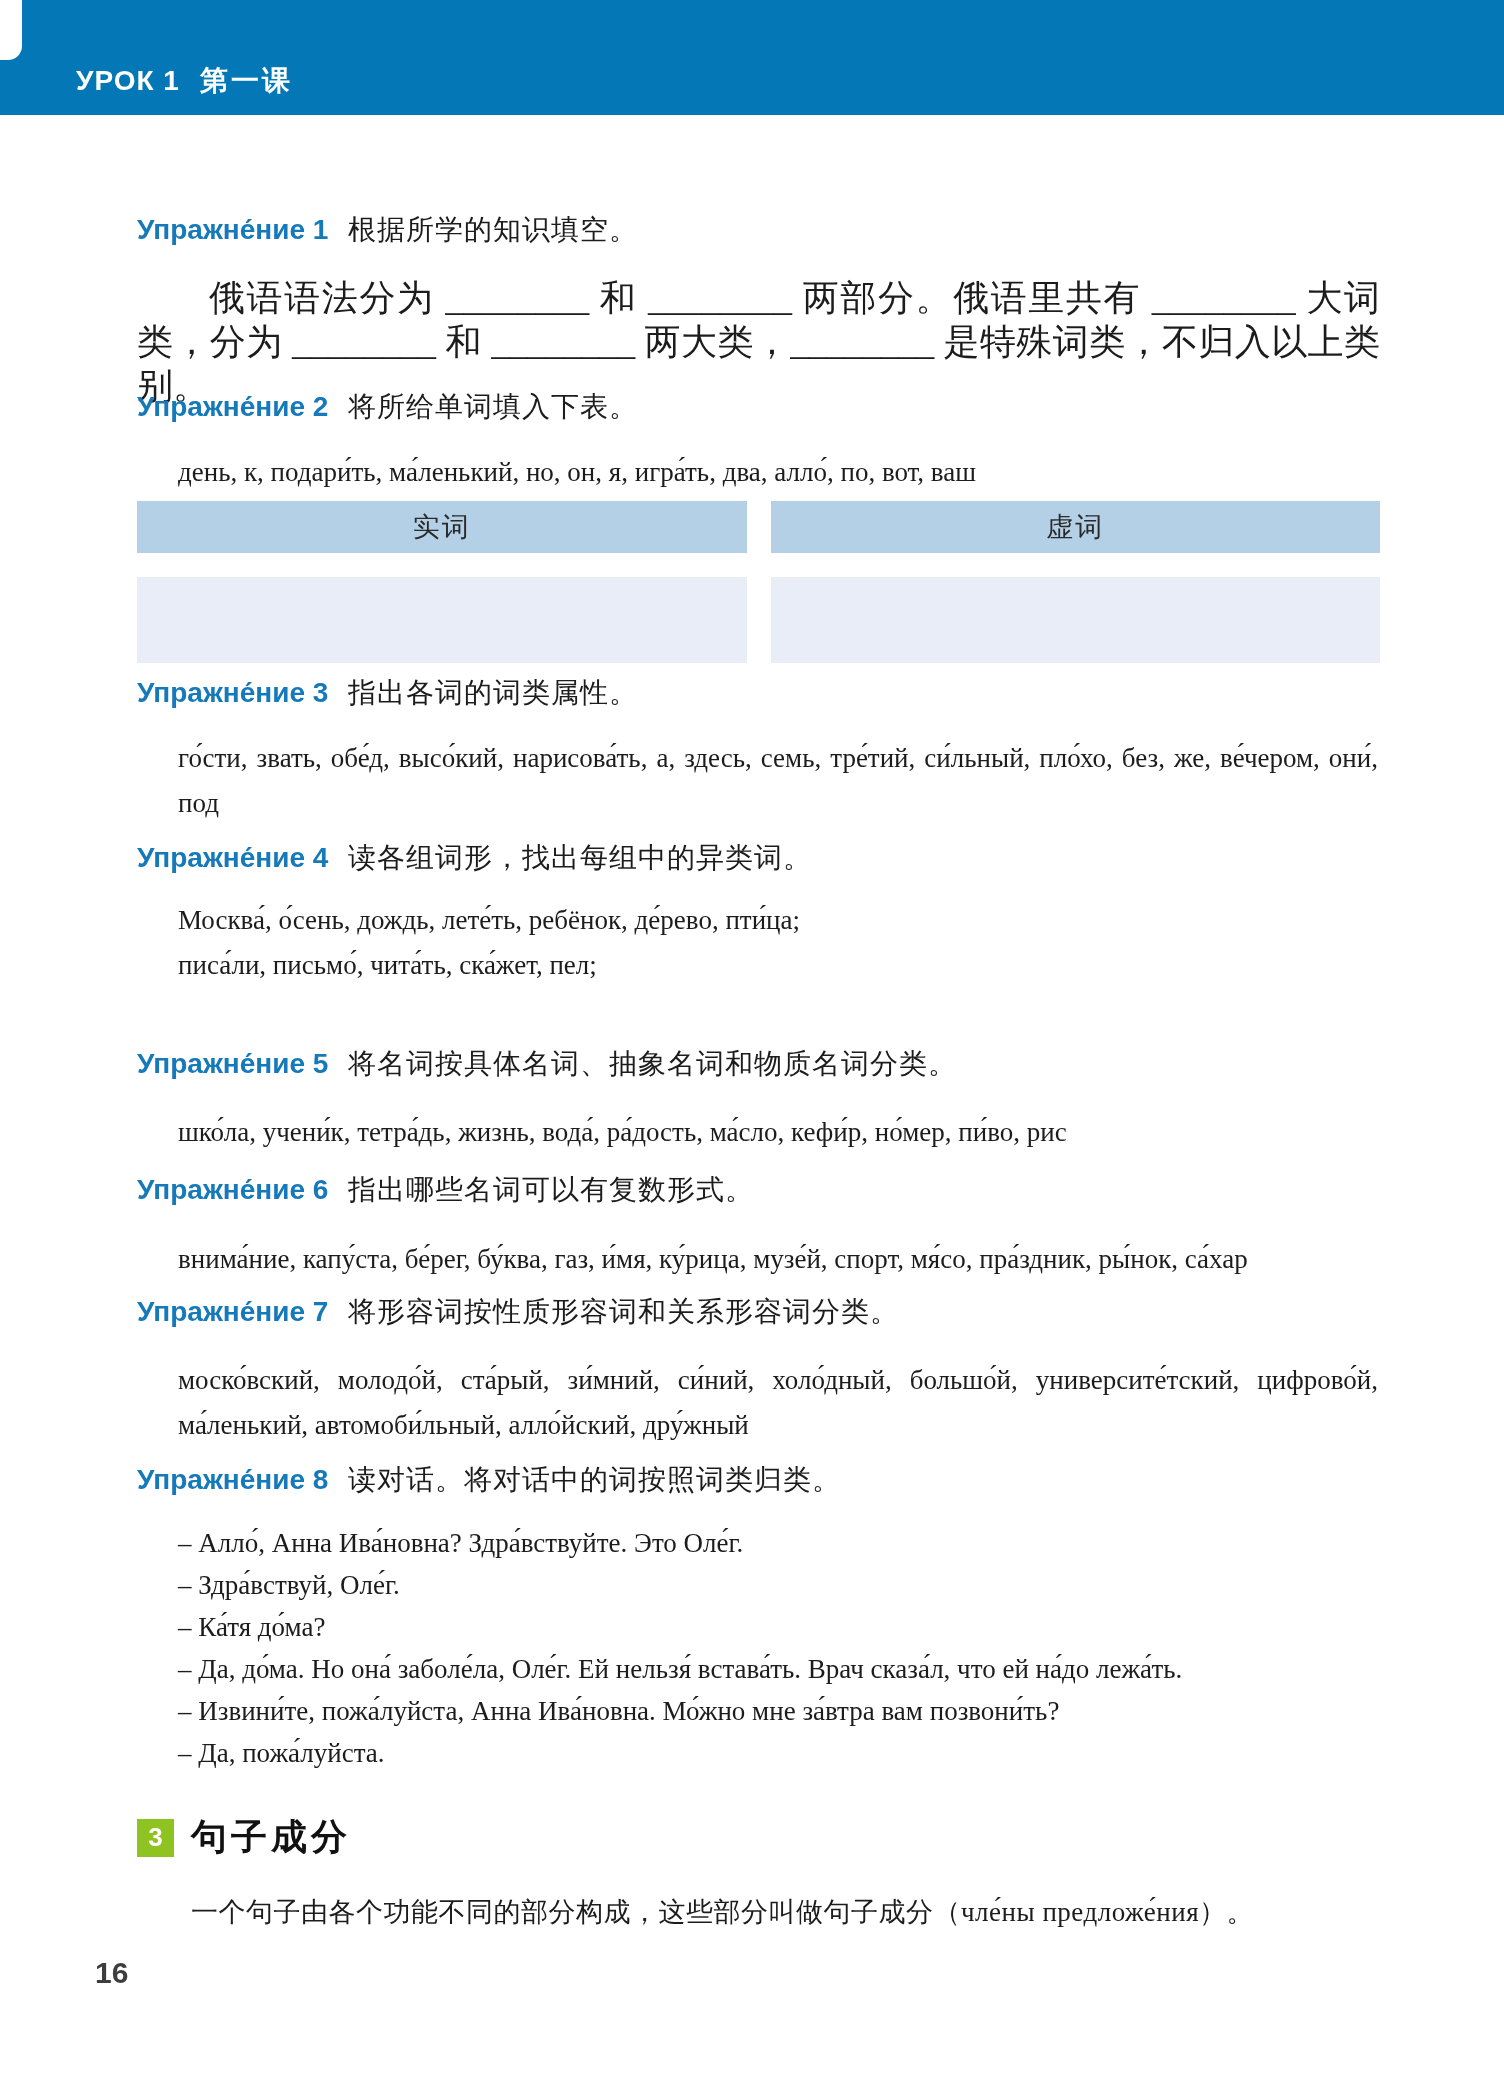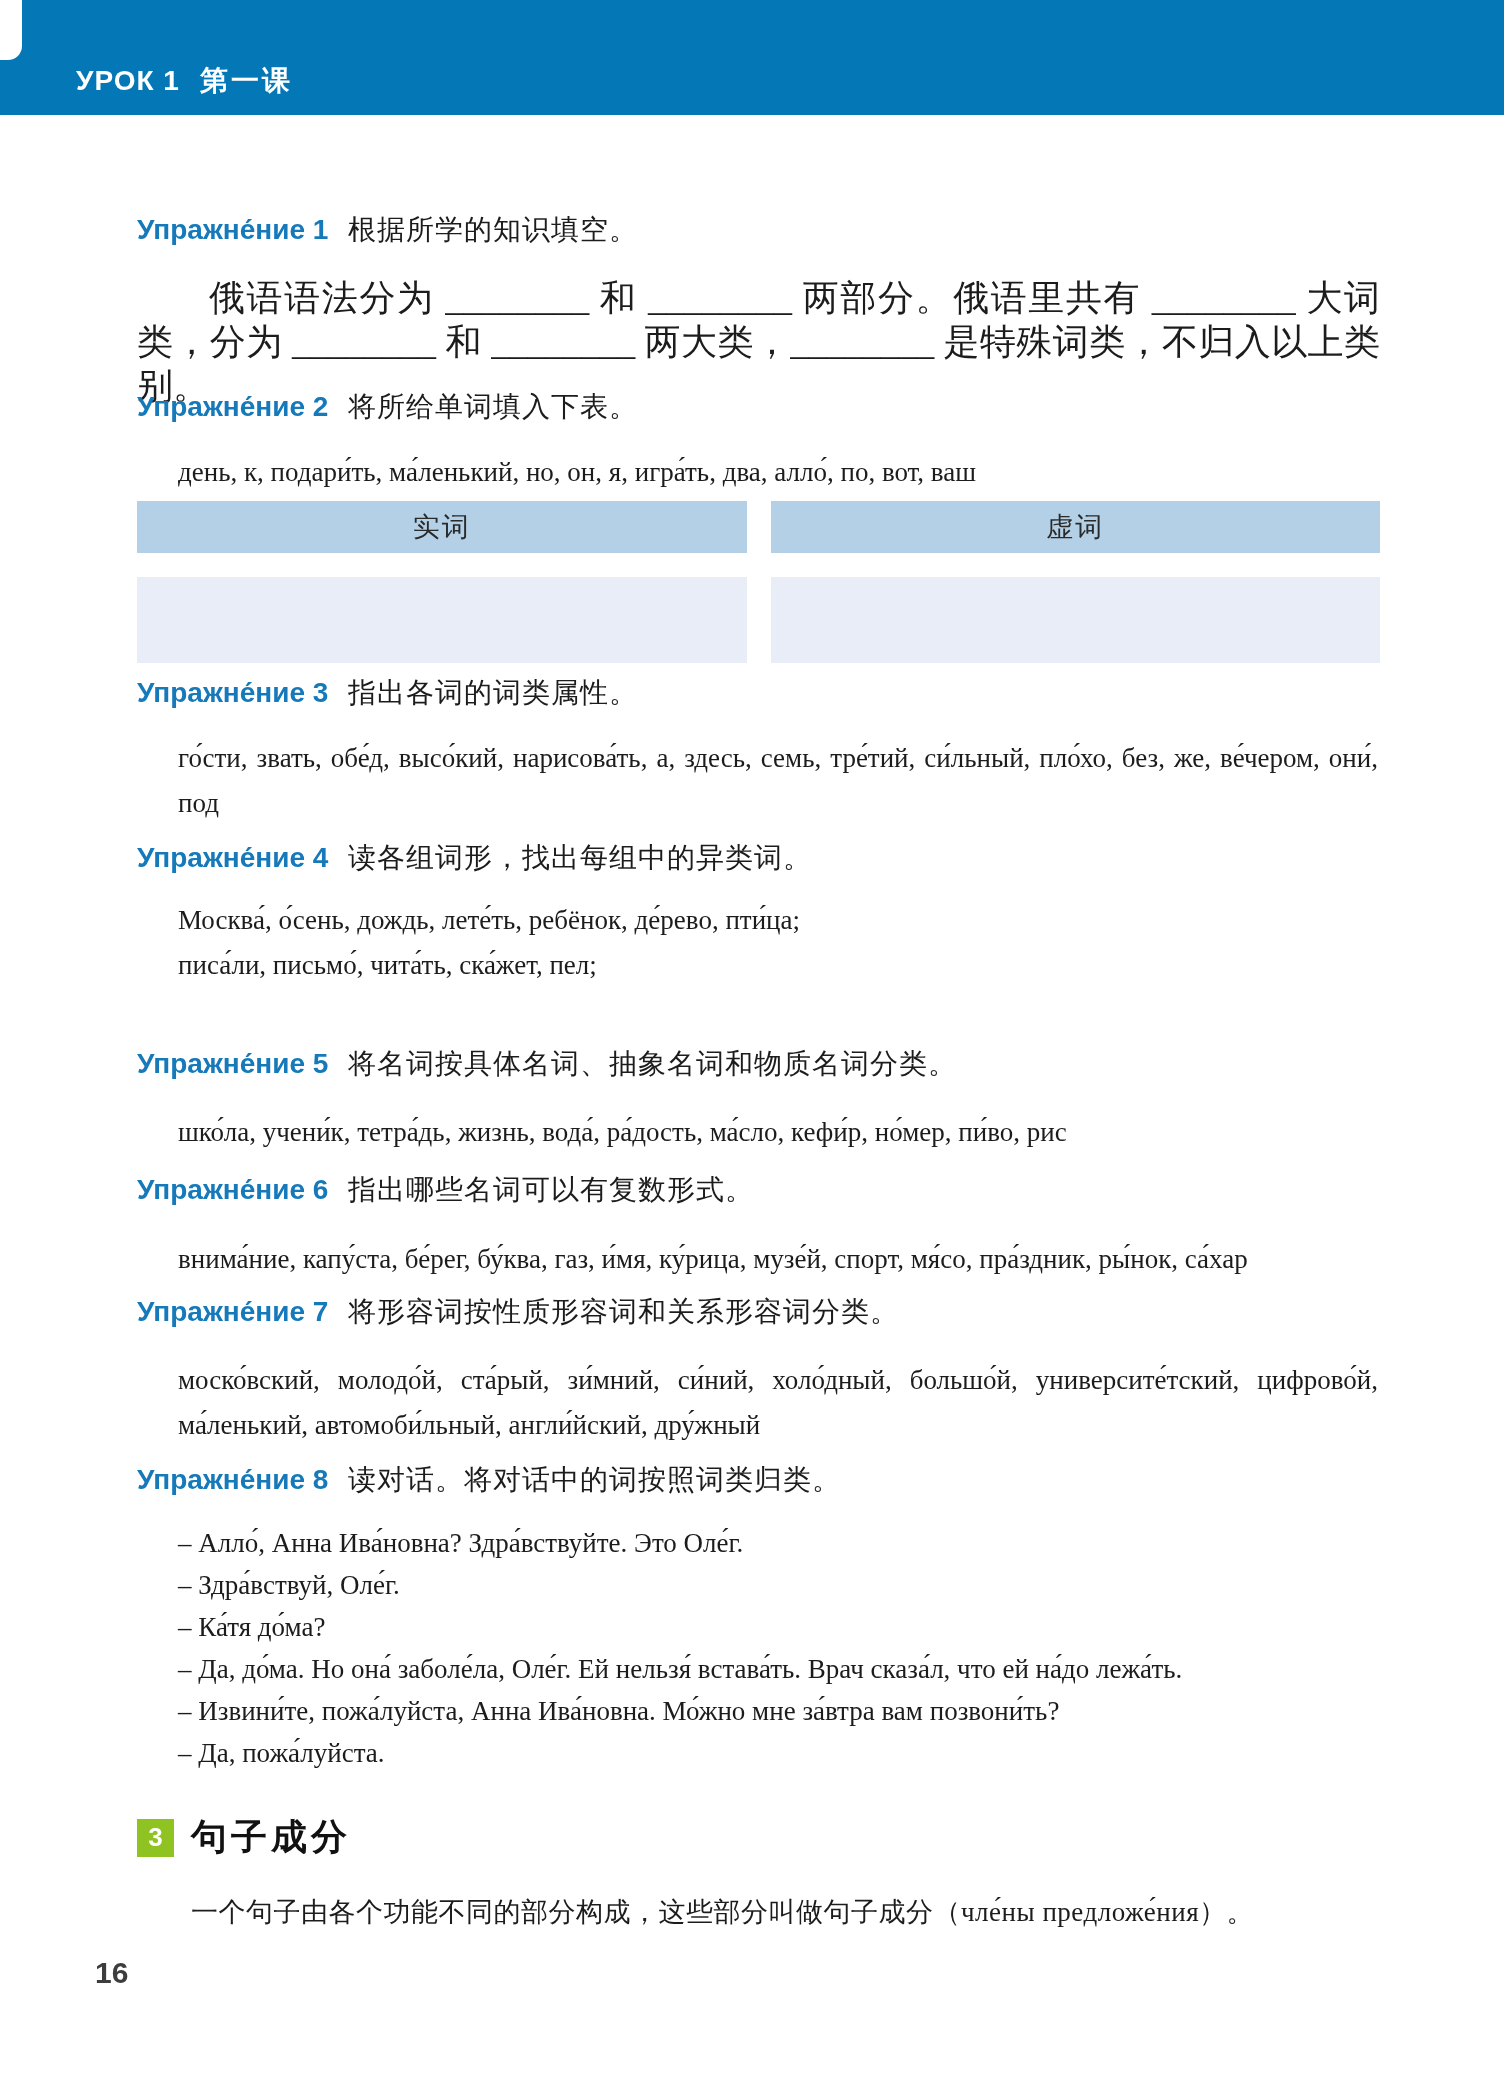--- a/index.html
+++ b/index.html
@@ -163,21 +163,21 @@
   <div class="blk ex-heading" id="ex6h">
     <span class="ex-label">Упражне́ние 6</span>
     <span class="ex-instr">指出哪些名词可以有复数形式。</span>
   </div>
   <div class="blk words" id="ex6w">внима́ние, капу́ста, бе́рег, бу́ква, газ, и́мя, ку́рица, музе́й, спорт, мя́со, пра́здник, ры́нок, са́хар</div>
 
   <div class="blk ex-heading" id="ex7h">
     <span class="ex-label">Упражне́ние 7</span>
     <span class="ex-instr">将形容词按性质形容词和关系形容词分类。</span>
   </div>
-  <div class="blk words wrap" id="ex7w">моско́вский, молодо́й, ста́рый, зи́мний, си́ний, холо́дный, большо́й, университе́тский, цифрово́й, ма́ленький, автомоби́льный, англи́йский, дру́жный</div>
+  <div class="blk words wrap" id="ex7w">моско́вский, молодо́й, ста́рый, зи́мний, си́ний, холо́дный, большо́й, университе́тский, цифрово́й, ма́ленький, автомоби́льный, алло́йский, дру́жный</div>
 
   <div class="blk ex-heading" id="ex8h">
     <span class="ex-label">Упражне́ние 8</span>
     <span class="ex-instr">读对话。将对话中的词按照词类归类。</span>
   </div>
   <div class="blk dialogue" id="ex8d">
     <div class="dl">– Алло́, Анна Ива́новна? Здра́вствуйте. Это Оле́г.</div>
     <div class="dl">– Здра́вствуй, Оле́г.</div>
     <div class="dl">– Ка́тя до́ма?</div>
     <div class="dl">– Да, до́ма. Но она́ заболе́ла, Оле́г. Ей нельзя́ встава́ть. Врач сказа́л, что ей на́до лежа́ть.</div>

